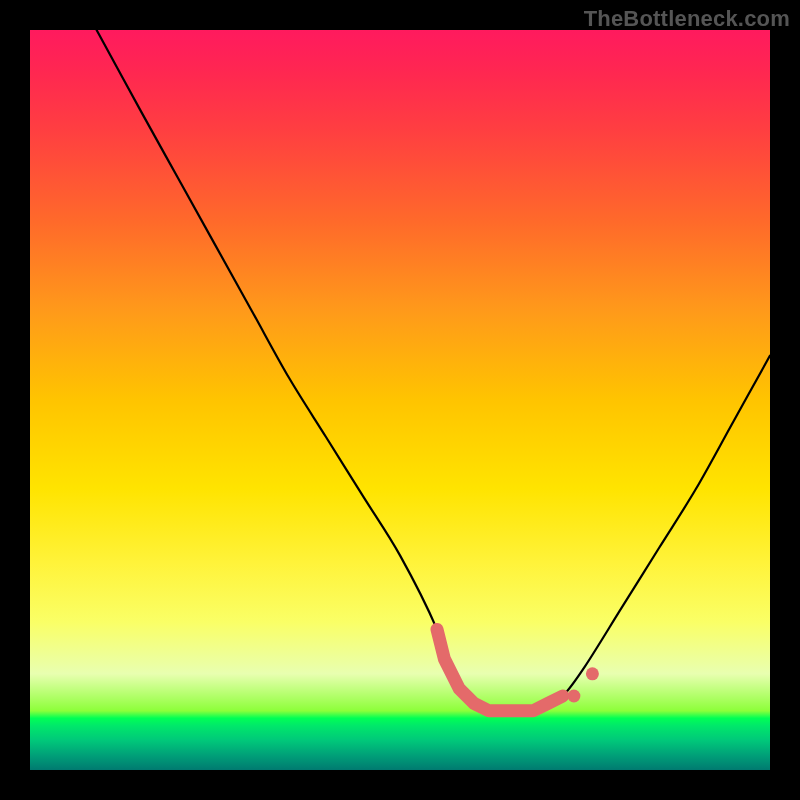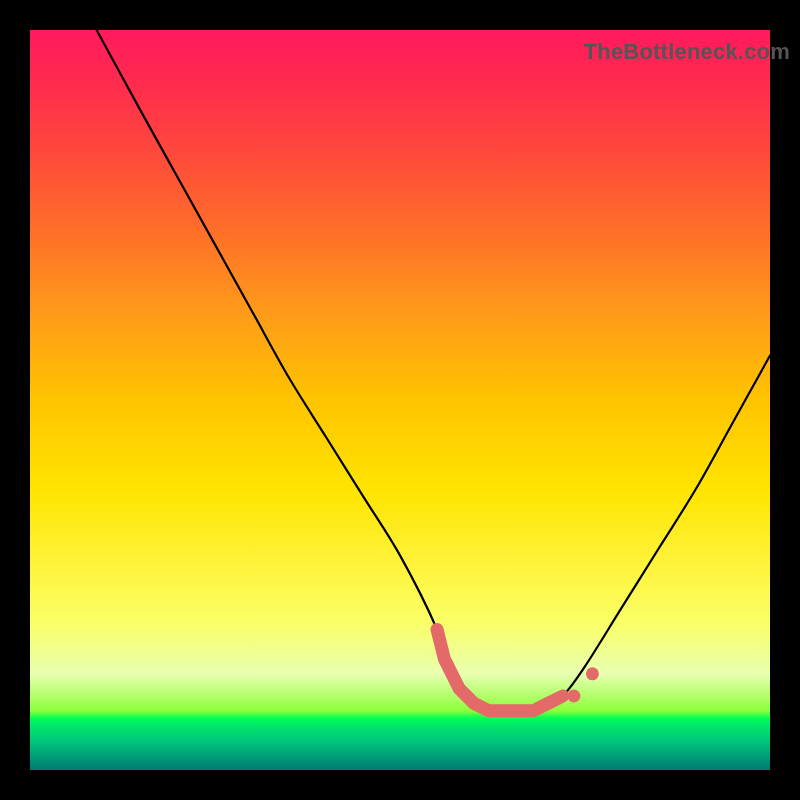--- a/index.html
+++ b/index.html
@@ -20,21 +20,20 @@
   .watermark {
     position: absolute;
     top: 6px;
     right: 10px;
     color: #555;
     font-size: 22px;
     font-weight: 600;
     letter-spacing: 0.2px;
     z-index: 10;
     user-select: none;
-    margin-top: 33px;
   }
   .plot-area {
     position: absolute;
     left: 30px;
     top: 30px;
     width: 740px;
     height: 740px;
     overflow: hidden;
   }
   .gradient {

